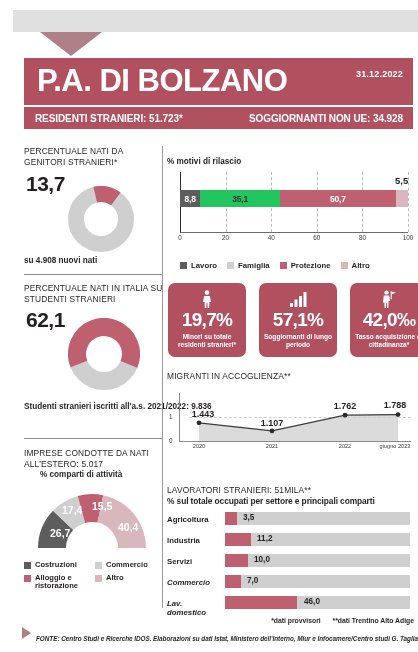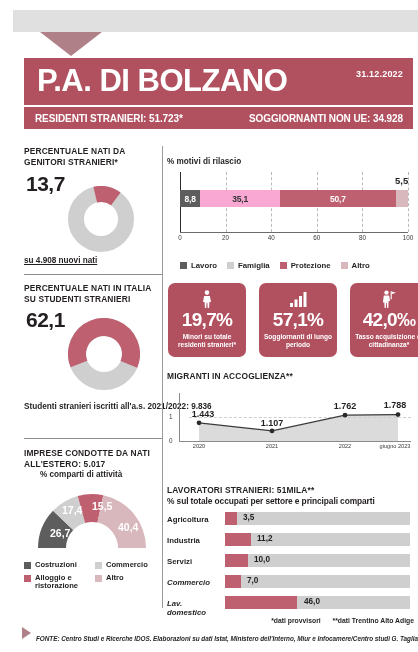--- a/index.html
+++ b/index.html
@@ -42,28 +42,28 @@
     font-size:9px; font-weight:700; color:#fff; letter-spacing:.2px;
   }
   .subbanner {
     position:absolute; left:24px; top:107px; width:389px; height:22px;
     background:#b1505f;
   }
   .sub-left { position:absolute; left:11px; top:6px; font-size:10px; font-weight:700; color:#fff; letter-spacing:-.1px;}
   .sub-right { position:absolute; right:10px; top:6px; font-size:10px; font-weight:700; color:#fff; letter-spacing:-.1px;}
 
   
-  .sec-title { font-size:8.4px; font-weight:700; letter-spacing:.15px; line-height:10.5px; color:#231f20;}
+  .sec-title { font-size:8.4px; font-weight:400; letter-spacing:.15px; line-height:10.5px; color:#231f20;}
   .hrule { position:absolute; background:#8c8c8c; height:1px; }
   .vrule { position:absolute; background:#9a9a9a; width:1px; }
 
   .blk1-title { position:absolute; left:24px; top:146px; width:140px; }
   .blk1-num { position:absolute; left:26px; top:172px; font-size:21px; font-weight:700; letter-spacing:-.5px;}
   .donut1 { position:absolute; left:68px; top:186px; }
-  .blk1-foot { position:absolute; left:24px; top:256px; font-size:8.2px; font-weight:700;text-decoration:underline;}
+  .blk1-foot { position:absolute; left:24px; top:256px; font-size:8.2px; font-weight:700;}
 
   .blk2-title { position:absolute; left:24px; top:283px; width:140px;}
   .blk2-num { position:absolute; left:26px; top:308px; font-size:21px; font-weight:700; letter-spacing:-.5px;}
   .donut2 { position:absolute; left:68px; top:318px;}
   .blk2-foot { position:absolute; left:24px; top:402px; font-size:8.2px; font-weight:700; line-height:10.5px;}
 
   .blk3-title { position:absolute; left:24px; top:448px; width:145px;}
   .blk3-sub { position:absolute; left:40px; top:470px; font-size:8.2px; font-weight:700;}
   .semi { position:absolute; left:28px; top:484px;}
   .legend3 { position:absolute; left:24px; top:561px; width:142px;}
@@ -219,21 +219,21 @@
     <div class="hbar-yaxis"></div>
     <div class="hbar-axisline"></div>
     <div class="hbar-gl" style="left:58.6px;"></div>
     <div class="hbar-gl" style="left:104.2px;"></div>
     <div class="hbar-gl" style="left:149.8px;"></div>
     <div class="hbar-gl" style="left:195.4px;"></div>
     <div class="hbar-gl" style="left:241px;"></div>
 
     <div class="stack">
       <div style="width:20.1px;background:#5d5d5d;color:#fff;">8,8</div>
-      <div style="width:80.0px;background:#f9a8d4;color:#333;">35,1</div>
+      <div style="width:80.0px;background:#22c55e;color:#333;">35,1</div>
       <div style="width:115.6px;background:#bf6070;color:#fff;">50,7</div>
       <div style="width:12.5px;background:#d9b8bd;color:#fff;font-size:0;"></div>
     </div>
     <div class="hbar-outlabel" style="left:228px;">5,5</div>
 
     <div class="hbar-tick" style="left:13px;">0</div>
     <div class="hbar-tick" style="left:58.6px;">20</div>
     <div class="hbar-tick" style="left:104.2px;">40</div>
     <div class="hbar-tick" style="left:149.8px;">60</div>
     <div class="hbar-tick" style="left:195.4px;">80</div>

